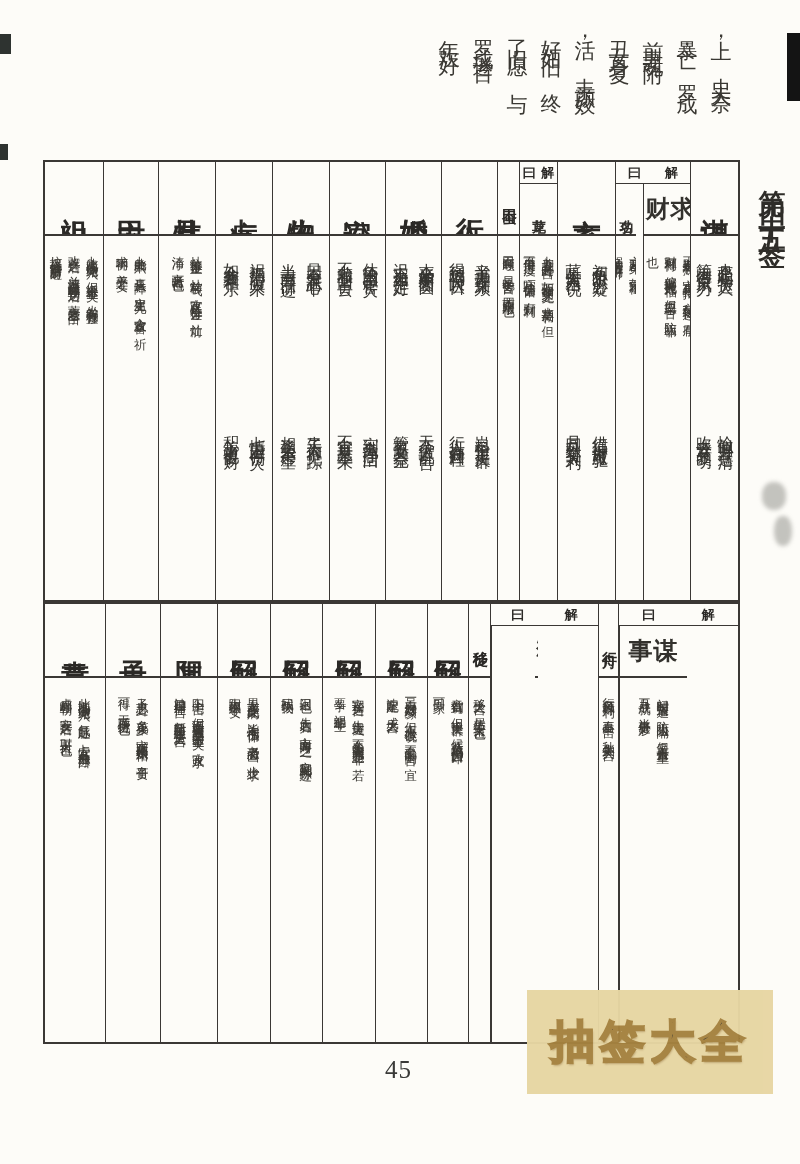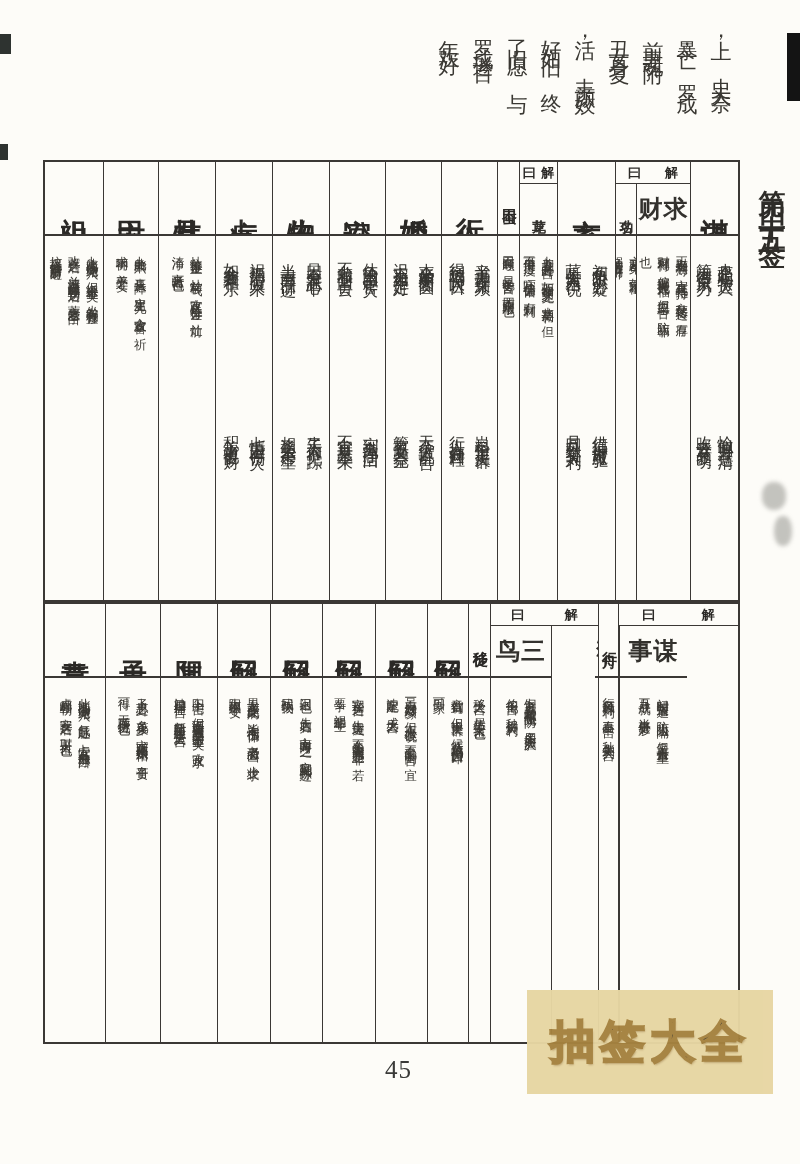--- a/index.html
+++ b/index.html
@@ -265,21 +265,21 @@
       <div class="group-body">
         <div class="subcol" style="width: 20px;">
           <div class="subheader narrow">
             <span class="v-text">功名</span>
           </div>
           <div class="ccontent">
             <div class="flow">文武皆及第　荣宗耀祖
 捐纳及营伍有纳升</div>
           </div>
         </div>
-        <div class="subcol bl" style="width: 54px;">
+        <div class="subcol bl" style="width: 54px; margin-left: 7px;">
           <div class="subheader">
             <span class="h-text">财求</span>
           </div>
           <div class="ccontent">
             <div class="flow">正财上春利薄　宜立志气维持　交秋冬转运　有厚
 财利可得　偏财要托他人福　但要忍口舌　防祸非
 也</div>
           </div>
         </div>
       </div>
@@ -377,29 +377,20 @@
       <div class="ccontent">
         <div class="flow">移之大吉　居住平安大吉也</div>
       </div>
     </div>
     <div class="tcol" style="width: 108px;">
       <div class="strip">
         <span class="strip-ch">曰</span>
         <span class="strip-ch">解</span>
       </div>
       <div class="group-body">
-        <div class="subcol" style="width: 60px;">
-          <div class="subheader">
-            <span class="h-text">鸟三</span>
-          </div>
-          <div class="ccontent">
-            <div class="flow">卜饲养三鸟之卦初有小阻无防　多用方法大胆
-伯爷化吉　秋后得大利</div>
-          </div>
-        </div>
         <div class="subcol bl" style="width: 47px; padding-left: 43px;">
           <div class="subheader">
             <span class="h-text">羊猪</span>
           </div>
           <div class="ccontent">
             <div class="flow">卜今年猪羊　初有小阻　候交秋月有大利可收
 神明保佑平安</div>
           </div>
         </div>
       </div>

